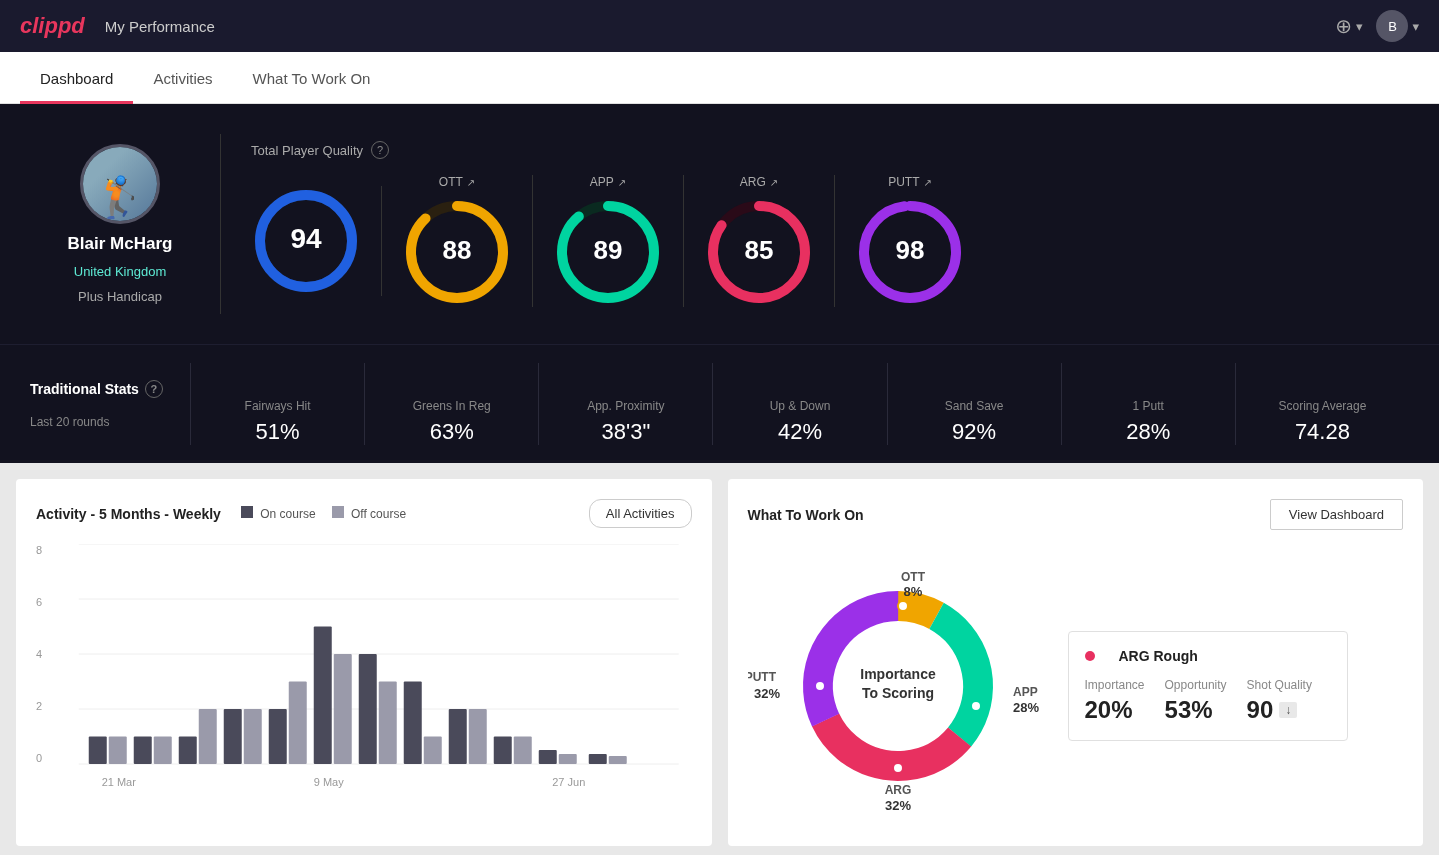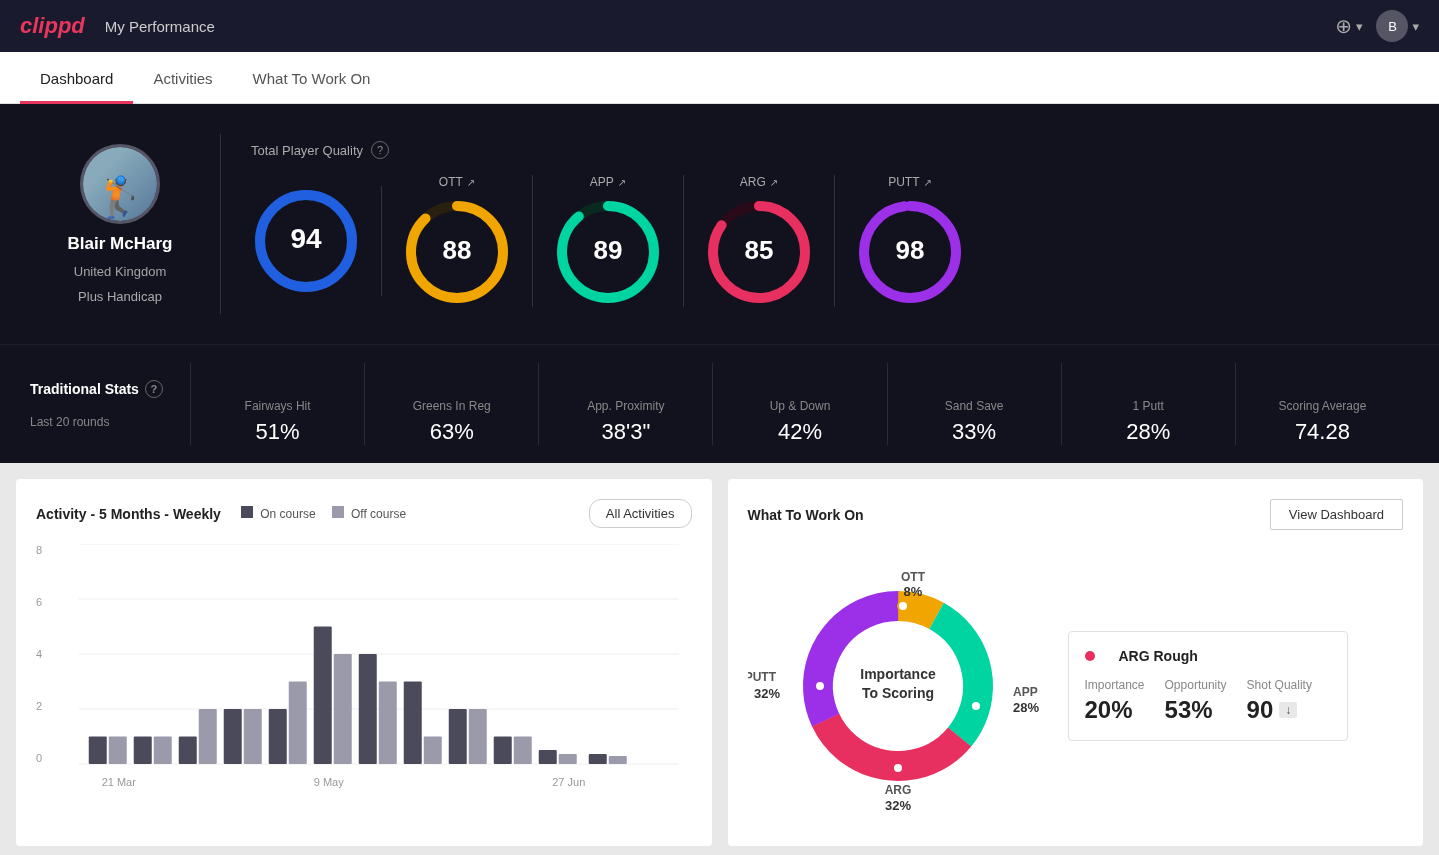--- a/index.html
+++ b/index.html
@@ -93,21 +93,21 @@
       display: flex; align-items: center; justify-content: center;
       overflow: hidden;
     }
     .player-avatar-inner {
       width: 100%; height: 100%;
       background: linear-gradient(135deg, #8ab 30%, #579 100%);
       display: flex; align-items: flex-end; justify-content: center;
       font-size: 40px;
     }
     .player-name { color: #fff; font-size: 17px; font-weight: 700; text-align: center; }
-    .player-country { color: #a3a3a3; font-size: 13px; }
+    .player-country { color: #5eead4; font-size: 13px; }
     .player-handicap { color: #aaa; font-size: 13px; }
 
     .divider-v {
       width: 1px; background: #333; height: 180px; margin: 0 10px;
     }
 
     .quality-section {
       flex: 1;
       padding: 0 20px;
     }
@@ -377,21 +377,21 @@
     <div class="trad-stat-item">
       <div class="trad-stat-name">App. Proximity</div>
       <div class="trad-stat-value">38'3"</div>
     </div>
     <div class="trad-stat-item">
       <div class="trad-stat-name">Up &amp; Down</div>
       <div class="trad-stat-value">42%</div>
     </div>
     <div class="trad-stat-item">
       <div class="trad-stat-name">Sand Save</div>
-      <div class="trad-stat-value">33%</div>
+      <div class="trad-stat-value">92%</div>
     </div>
     <div class="trad-stat-item">
       <div class="trad-stat-name">1 Putt</div>
       <div class="trad-stat-value">28%</div>
     </div>
     <div class="trad-stat-item">
       <div class="trad-stat-name">Scoring Average</div>
       <div class="trad-stat-value">74.28</div>
     </div>
   </div>

